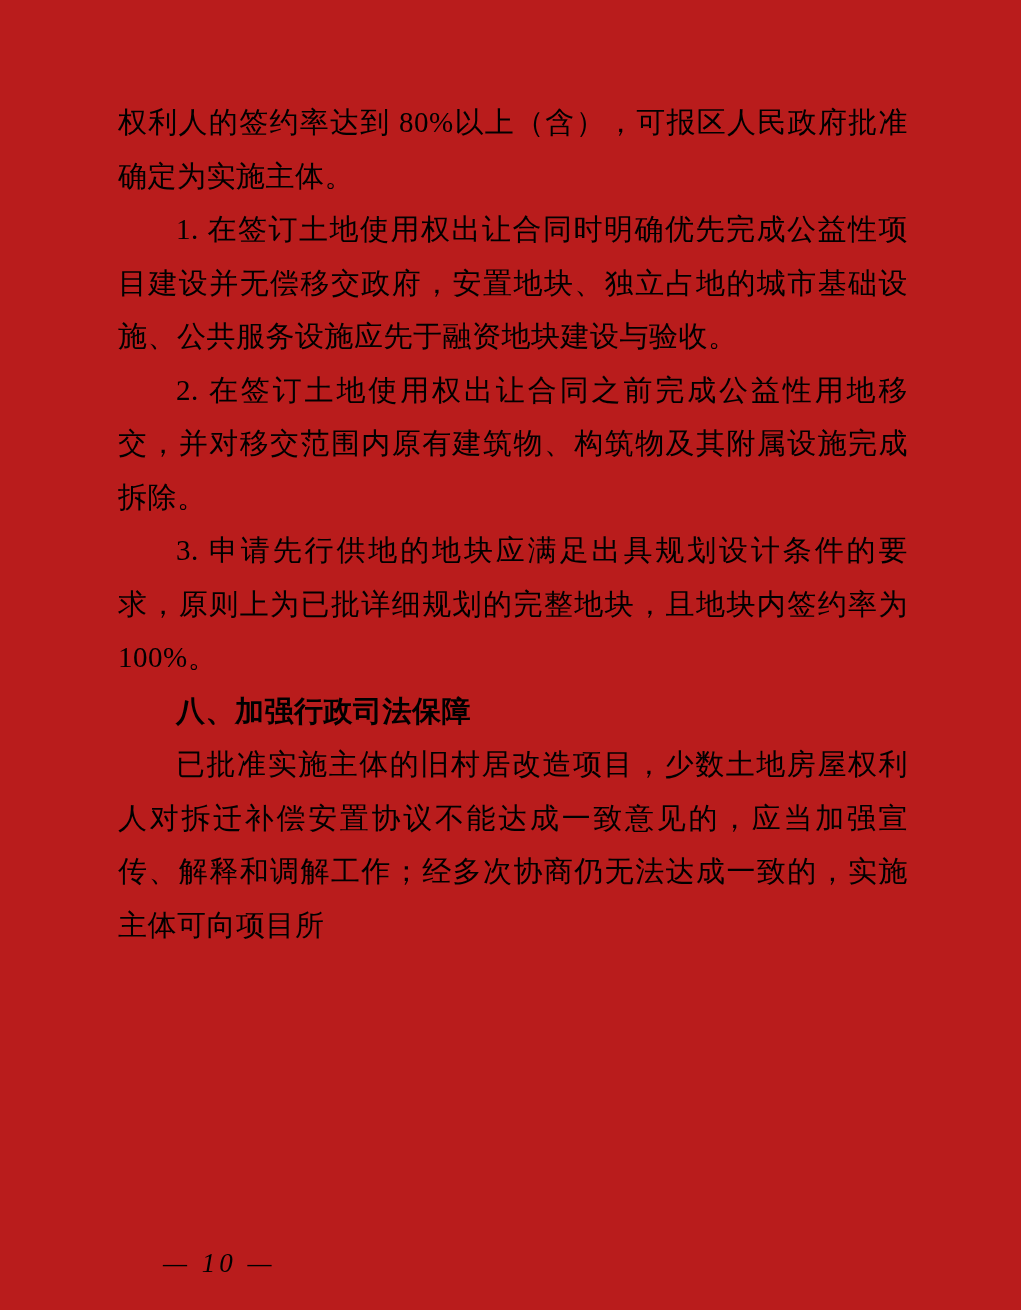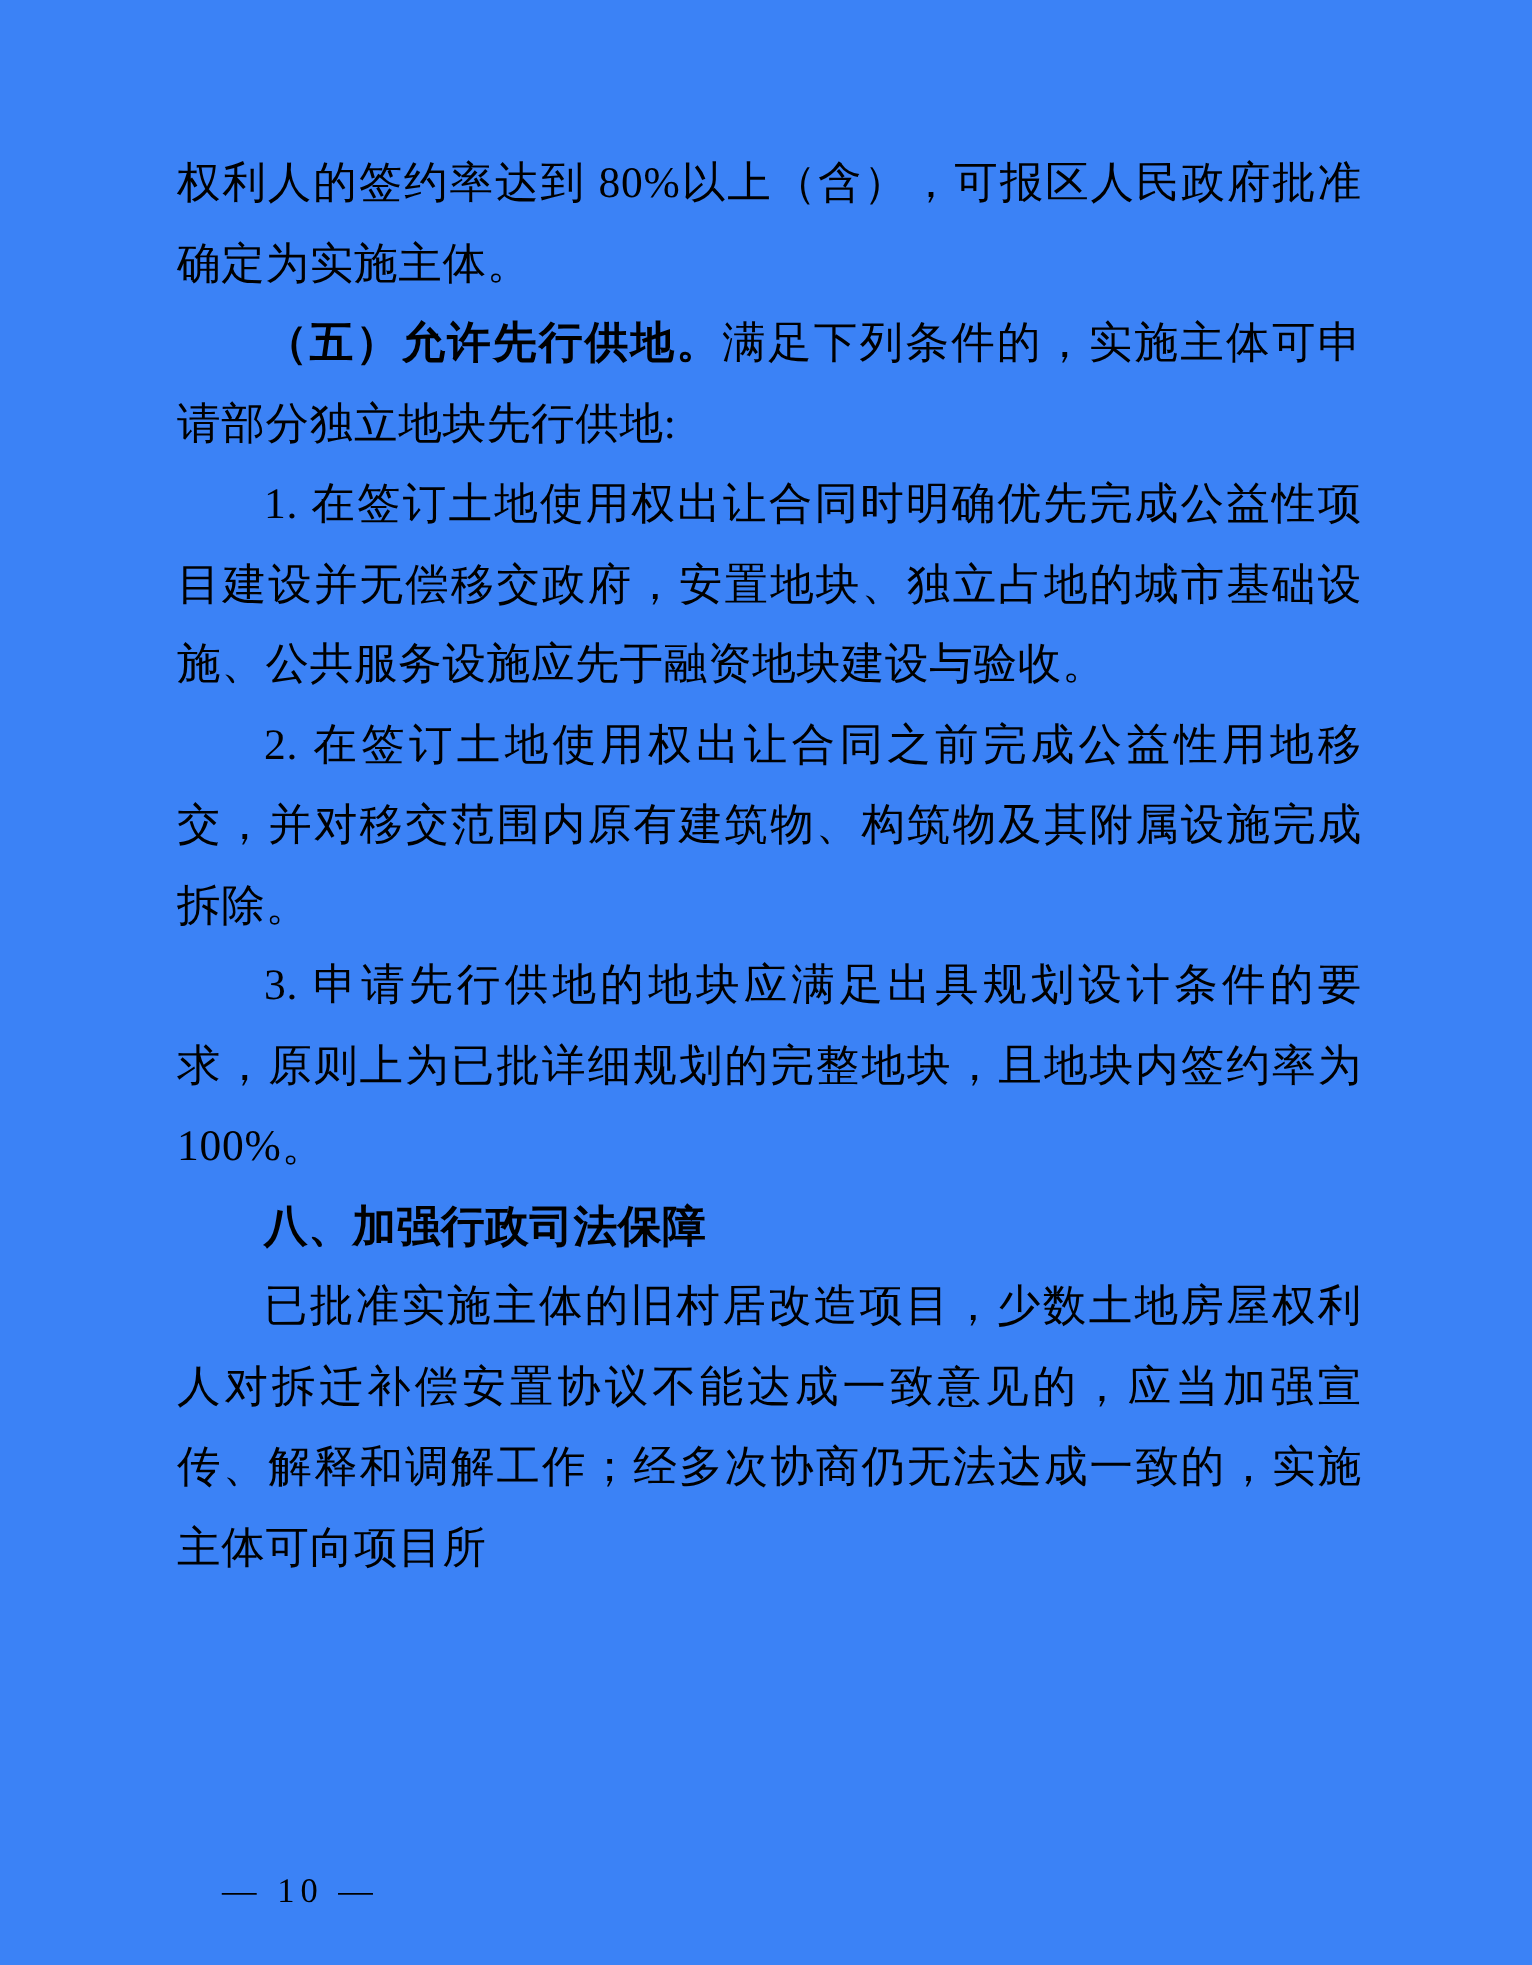--- a/index.html
+++ b/index.html
@@ -4,21 +4,21 @@
 <style>
   html, body {
     margin: 0;
     padding: 0;
     background: #ffffff;
   }
   .page {
     position: relative;
     width: 1021px;
     height: 1310px;
-    background: #3b82f6;
+    background: #b91c1c;
     overflow: hidden;
     font-family: "Liberation Serif", serif;
     color: #000000;
   }
   .content {
     position: absolute;
     top: 96px;
     left: 118px;
     width: 790px;
     font-size: 29px;
@@ -38,37 +38,37 @@
     font-weight: bold;
   }
   .heading span {
     font-family: "Liberation Sans", sans-serif;
     font-weight: bold;
     margin-top: 36px;
   }
   .footer {
     position: absolute;
     top: 1248px;
-    left: 148px;
-    font-size: 23px;
+    left: 163px;
+    font-size: 27px;
     letter-spacing: 4px;
     font-family: "Liberation Serif", serif;
     color: #000000;
+    font-style: italic;
   }
 </style>
 </head>
 <body>
 
 <div class="page">
   <div class="content">
 
     <p class="para no-indent"><span>权利人的签约率达到 80%以上（含），可报区人民政府批准确定为实施主体。</span></p>
 
 
-    <p class="para"><span class="lead">（五）允许先行供地。</span><span>满足下列条件的，实施主体可申请部分独立地块先行供地:</span></p>
 
     <p class="para"><span>1. 在签订土地使用权出让合同时明确优先完成公益性项目建设并无偿移交政府，安置地块、独立占地的城市基础设施、公共服务设施应先于融资地块建设与验收。</span></p>
 
     <p class="para"><span>2. 在签订土地使用权出让合同之前完成公益性用地移交，并对移交范围内原有建筑物、构筑物及其附属设施完成拆除。</span></p>
 
     <p class="para"><span>3. 申请先行供地的地块应满足出具规划设计条件的要求，原则上为已批详细规划的完整地块，且地块内签约率为 100%。</span></p>
 
     <p class="para heading"><span>八、加强行政司法保障</span></p>
 
     <p class="para"><span>已批准实施主体的旧村居改造项目，少数土地房屋权利人对拆迁补偿安置协议不能达成一致意见的，应当加强宣传、解释和调解工作；经多次协商仍无法达成一致的，实施主体可向项目所</span></p>

